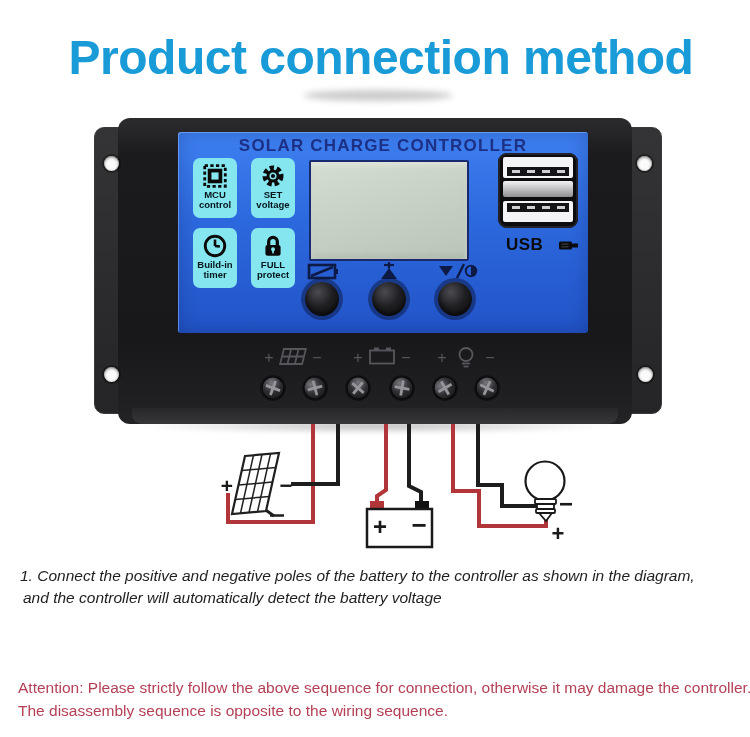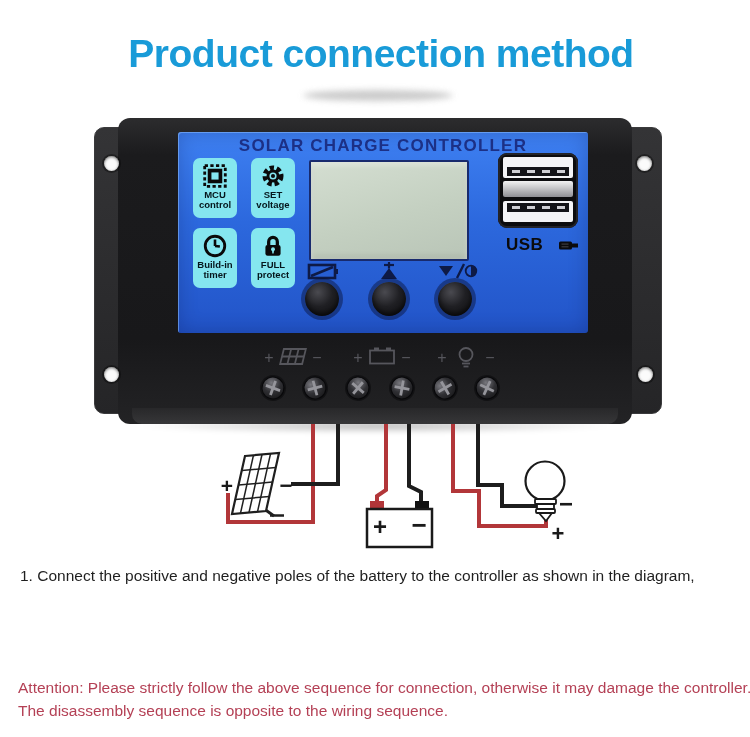--- a/index.html
+++ b/index.html
@@ -1,21 +1,21 @@
 <!DOCTYPE html>
 <html><head>
 <meta charset="utf-8">
 <style>
   html,body{margin:0;padding:0;background:#fff;}
   .page{position:relative;width:750px;height:737px;background:#fff;overflow:hidden;
         font-family:"Liberation Sans",sans-serif;}
   .abs{position:absolute;}
 
   
-  .page-title{left:0;right:0;top:34px;text-align:center;font-size:39px;font-weight:bold;
+  .page-title{left:0;right:0;top:34px;text-align:center;font-size:48px;font-weight:bold;
               letter-spacing:-0.5px;color:#199bd8;line-height:1;margin-left:12px;}
   .title-shadow{left:303px;top:90px;width:150px;height:11px;border-radius:50%;
                 background:#c2c2c2;filter:blur(3px);opacity:.85;}
 
   
   .device{inset:0;}
   .device-shadow{left:135px;top:418px;width:480px;height:16px;
                  background:radial-gradient(ellipse at center,rgba(0,0,0,.25),transparent 70%);
                  filter:blur(2px);}
   .ear-plate{left:94px;top:127px;width:566px;height:285px;border-radius:10px;
@@ -54,21 +54,21 @@
                background:linear-gradient(180deg,#f2f2f2,#8f8f94);}
   .usb-logo{left:328px;top:103px;width:76px;display:flex;align-items:center;gap:16px;}
   .usb-logo span{font-size:17px;font-weight:800;color:#0b0b0d;letter-spacing:.5px;}
 
   .knob{width:34px;height:34px;border-radius:50%;
         background:radial-gradient(circle at 38% 30%,#4a4a50 0%,#202024 45%,#0d0d0f 100%);
         box-shadow:0 0 0 4px rgba(8,16,48,.45),inset 0 -3px 5px rgba(0,0,0,.6);border:none;padding:0;}
 
   
   .instructions{left:20px;top:565px;width:726px;font-size:15.5px;line-height:22.4px;
-                color:#1f1f1f;}
+                color:#1f1f1f;font-style:italic;}
   .instructions div{white-space:nowrap;}
   .instructions .cont{padding-left:3px;}
   .attention{left:18px;top:677px;width:740px;font-size:15.5px;line-height:22.5px;
              color:#b44055;}
   .attention div{white-space:nowrap;}
 
   svg{display:block;}
   svg text{font-family:"Liberation Sans",sans-serif;}
 </style>
 </head>
@@ -312,20 +312,21 @@
             <circle cx="232" cy="16" r="11" fill="url(#sg)" stroke="#08080a"></circle>
             <line x1="224.5" y1="16" x2="239.5" y2="16" stroke="#95959b" stroke-width="2.8"></line>
             <line x1="232" y1="8.5" x2="232" y2="23.5" stroke="#95959b" stroke-width="2.8"></line>
           </g>
       </g>
     </svg>
   </div>
 
   <div class="abs instructions">
     <div>1. Connect the positive and negative poles of the battery to the controller as shown in the diagram,</div>
+    <div class="cont">and the controller will automatically detect the battery voltage</div>
   </div>
 
   <div class="abs attention">
     <div>Attention: Please strictly follow the above sequence for connection, otherwise it may damage the controller.</div>
     <div>The disassembly sequence is opposite to the wiring sequence.</div>
   </div>
 
 </div>
 
 </body></html>

